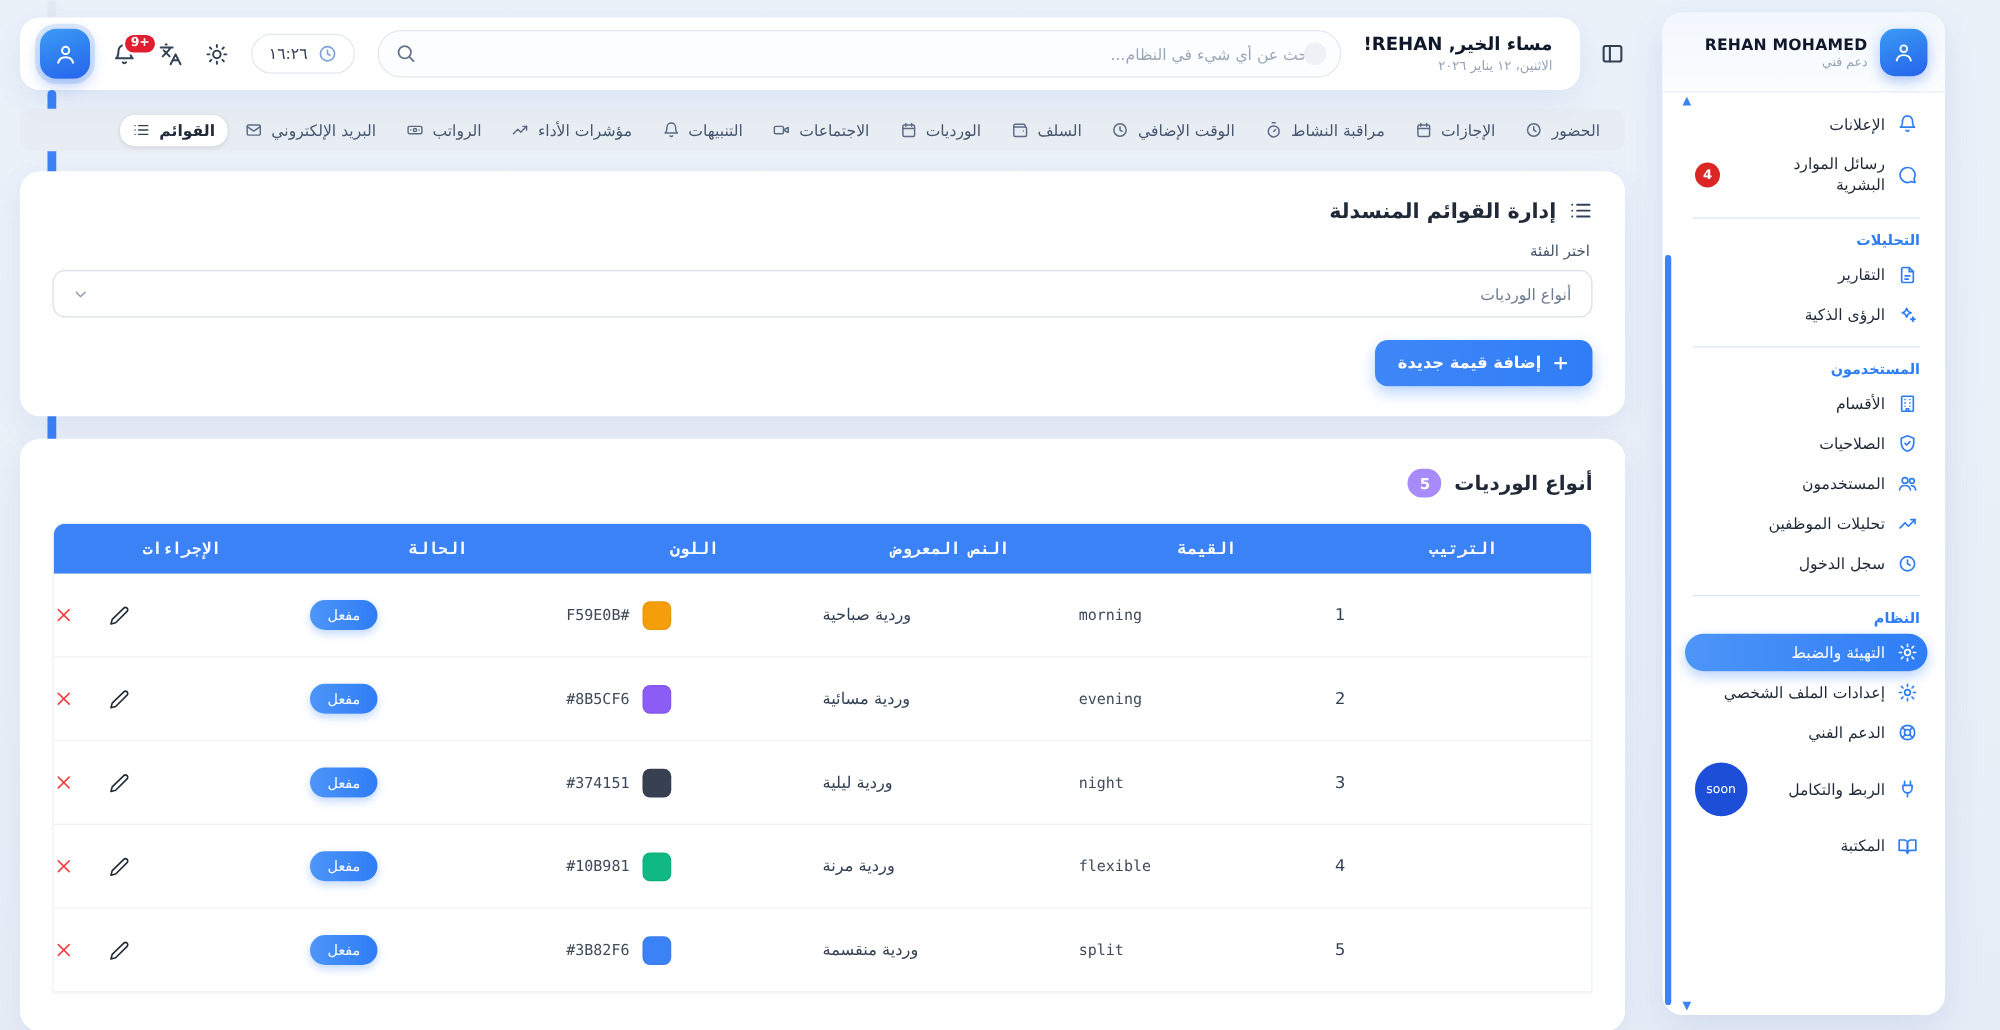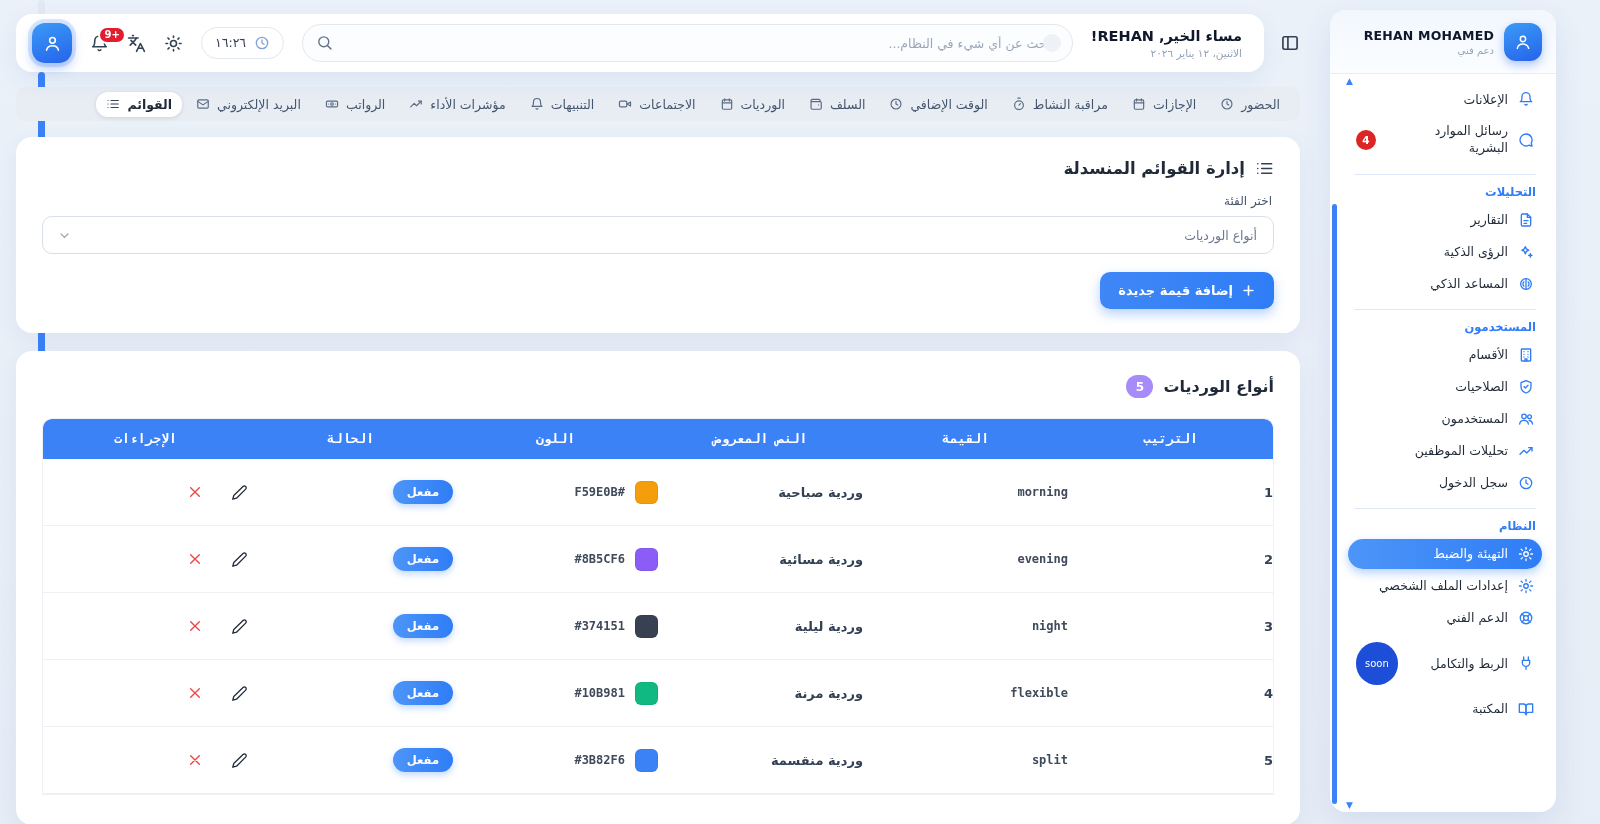--- a/index.html
+++ b/index.html
@@ -103,21 +103,21 @@
   .card2 { margin-top:18px; padding:24px 26px 30px; min-height:470px; }
   .card2-title { display:flex; align-items:center; gap:10px; font-size:16px; font-weight:bold; color:#1f2937; }
   .count-badge { background:#a78bfa; color:#fff; font-size:12px; min-width:27px; height:23px; border-radius:999px;
     display:flex; align-items:center; justify-content:center; font-weight:bold; }
 
   
   .table { margin-top:20px; border:1px solid #eef1f6; border-radius:10px 10px 0 0; overflow:hidden; }
   .thead { display:flex; background:#3b82f6; height:40px; align-items:center; border-radius:8px 8px 0 0; }
   .th { flex:1; text-align:center; color:#fff; font-size:13px; font-weight:bold;font-family:Liberation Mono, monospace; }
   .trow { display:flex; align-items:center; height:67px; border-bottom:1px solid #eef0f4; background:#fff; }
-  .td { flex:1; display:flex; align-items:center; justify-content:flex-start; font-size:13px; color:#334155; gap:10px;font-weight:bold; }
+  .td { flex:1; display:flex; align-items:center; justify-content:flex-end; font-size:13px; color:#334155; gap:10px; }
   .td.mono { font-family:"DejaVu Sans Mono",monospace; font-size:12px; color:#3f4a5a; }
   .swatch { width:23px; height:23px; border-radius:6px; box-shadow:inset 0 0 0 1px rgba(0,0,0,.05); }
   .hex { font-family:"DejaVu Sans Mono",monospace; font-size:12px; color:#3f4a5a; }
   .status-pill { background:linear-gradient(90deg,#4d95f8,#2f7df6); color:#fff; font-size:11.5px; border-radius:999px;
     padding:5px 14px; box-shadow:0 3px 7px rgba(47,125,246,.3); cursor:pointer; }
   .act-edit { color:#1f2937; cursor:pointer; }
   .act-del { color:#ef4444; cursor:pointer; }
   .act-edit .ic { width:17px; height:17px; stroke-width:1.8; }
   .act-del .ic { width:16px; height:16px; stroke-width:2; }
   .td-actions { gap:28px; }
@@ -586,26 +586,20 @@
             <use href="#i-file"></use>
           </svg>
         <span class="grow">التقارير</span>
       </div>
       <div class="sb-item">
         <svg class="ic">
             <use href="#i-sparkles"></use>
           </svg>
         <span class="grow">الرؤى الذكية</span>
       </div>
-      <div class="sb-item">
-        <svg class="ic">
-            <use href="#i-brain"></use>
-          </svg>
-        <span class="grow">المساعد الذكي</span>
-      </div>
 
       <div class="sb-div"></div>
       <div class="sb-sec">المستخدمون</div>
       <div class="sb-item">
         <svg class="ic">
             <use href="#i-building"></use>
           </svg>
         <span class="grow">الأقسام</span>
       </div>
       <div class="sb-item">

